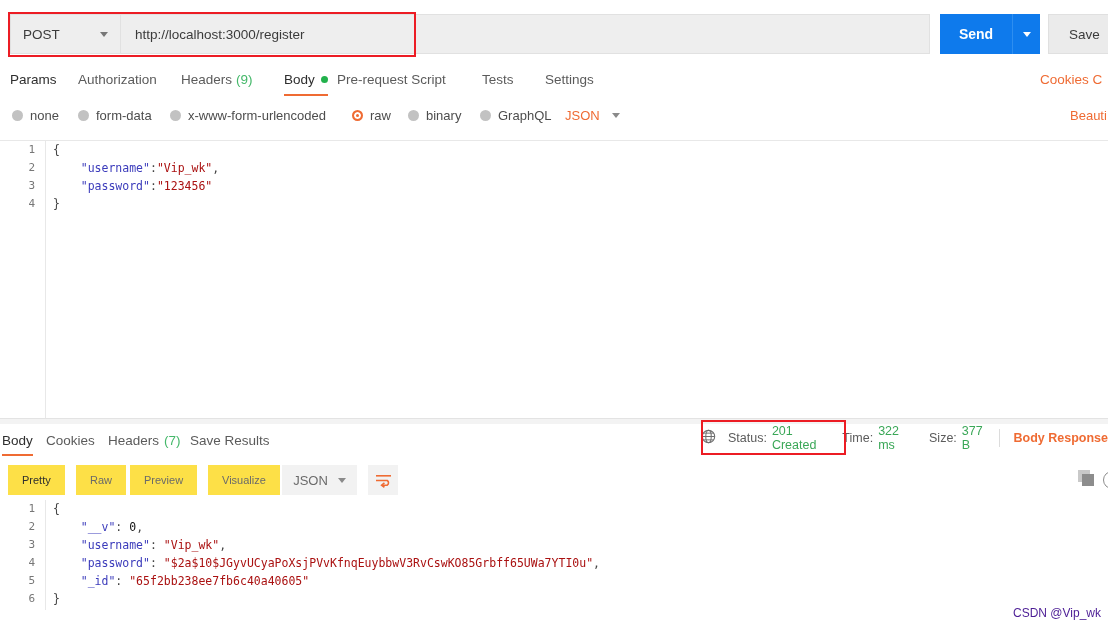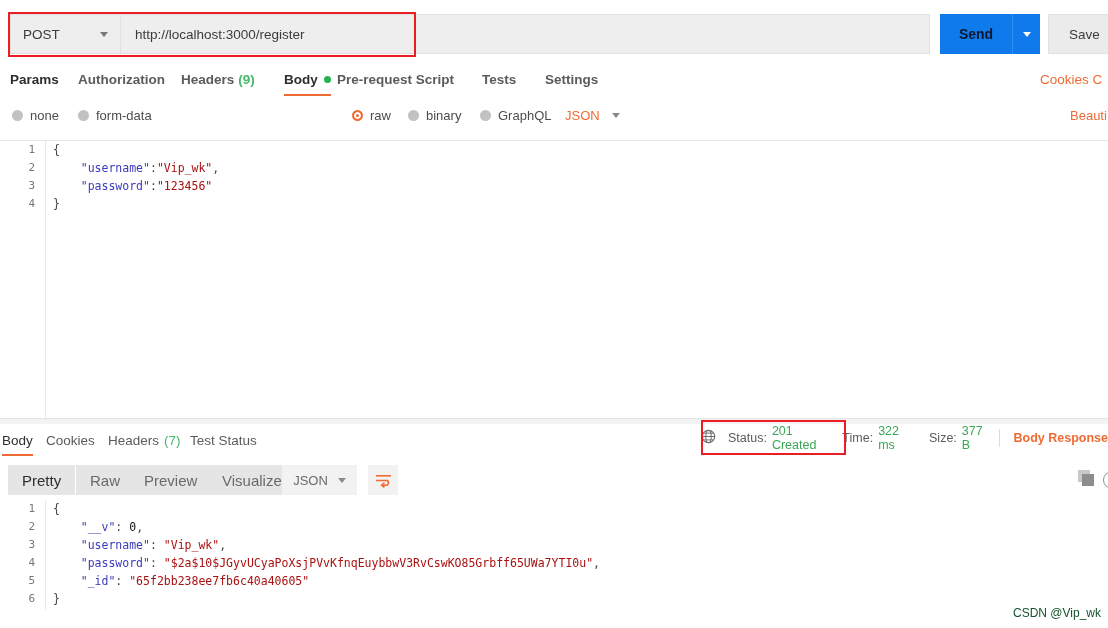--- a/index.html
+++ b/index.html
@@ -29,39 +29,39 @@
   }
   .url-input {
     flex:1; height:100%; background:#eeeeee; display:flex; align-items:center;
     padding:0 14px; font-size:13.5px; color:#3b3b3b;
   }
   .send-btn {
     position:absolute; left:940px; top:14px; width:100px; height:40px;
     background:#0e7aec; display:flex; align-items:center;
   }
   .send-main { flex:1; height:100%; display:flex; align-items:center; justify-content:center;
-    color:#0f172a; font-weight:bold; font-size:14px; }
+    color:#ffffff; font-weight:bold; font-size:14px; }
   .send-split { width:28px; height:100%; border-left:1px solid #2d8ef0;
     display:flex; align-items:center; justify-content:center; }
   .send-caret { width:0;height:0;border-left:4.5px solid transparent;border-right:4.5px solid transparent;
     border-top:5px solid #fff; }
   .save-btn {
     position:absolute; left:1048px; top:14px; width:72px; height:40px;
     background:#ebebeb; border:1px solid #e0e0e0; border-right:none;
     display:flex; align-items:center; justify-content:center;
     font-size:13.5px; color:#3b3b3b;
   }
 
   
   .redbox { position:absolute; border:2.5px solid #ec1c24; pointer-events:none; }
   #redbox-url { left:8px; top:12px; width:408px; height:45px; }
   #redbox-status { left:701px; top:420px; width:145px; height:35px; }
 
   
-  .req-tabs { position:absolute; left:0; top:62px; width:1108px; height:34px;font-weight:bold; }
+  .req-tabs { position:absolute; left:0; top:62px; width:1108px; height:34px; }
   .tab {
     position:absolute; top:0; height:34px; display:flex; align-items:center;
     font-size:13.5px; color:#5b5b5b; white-space:nowrap;
   }
   .tab.active { color:#2e2e2e; }
   .tab .underline {
     position:absolute; left:0; bottom:0; width:100%; height:2.5px; background:#ef6b33;
   }
   .tab-count { color:#45b86a; margin-left:4px; }
   .green-dot { width:7px;height:7px;border-radius:50%;background:#22b14c;margin-left:6px; }
@@ -141,21 +141,21 @@
   .globe-icon { margin-right:12px; }
   .stat-label { margin-right:5px;text-align:right; }
   .stat-val { color:#3aa757; margin-right:22px; }
   .vbar { width:1px; height:18px; background:#dcdcdc; margin:0 14px; }
   .save-resp { color:#ef6b33; font-weight:bold; white-space:nowrap; }
 
   
   .pretty-bar { position:absolute; left:0; top:465px; width:1108px; height:30px; }
   .seg {
     position:absolute; top:0; height:30px; display:flex; align-items:center;
-    padding:0 14px; background:#e5e5e5; font-size:15px; color:#6a6a6a; white-space:nowrap;
+    padding:0 14px; background:#fde047; font-size:11px; color:#6a6a6a; white-space:nowrap;
   }
   .seg.active { color:#2e2e2e; }
   .json-pill {
     position:absolute; top:0; left:282px; height:30px; width:75px;
     background:#f2f2f2; display:flex; align-items:center; justify-content:center;
     font-size:13px; color:#6a6a6a;
   }
   .json-pill .cd {
     margin-left:10px; width:0;height:0;
     border-left:4.5px solid transparent;border-right:4.5px solid transparent;border-top:5px solid #8a8a8a;
@@ -166,21 +166,21 @@
   }
   .copy-icon-wrap { position:absolute; top:2px; left:1075px; width:24px; height:26px; }
   .circle-clip {
     position:absolute; top:6px; left:1103px; width:18px; height:18px;
     border:1.6px solid #8d8d8d; border-radius:50%;
   }
 
   
   .watermark {
     position:absolute; left:1013px; top:606px;
-    font-size:12px; color:#14532d; white-space:nowrap;
+    font-size:12px; color:#4c1d95; white-space:nowrap;
   }
 </style>
 </head>
 <body>
 
 <div id="app">
 
   <div class="urlbar">
     <div class="method-url">
       <div class="method-box">
@@ -227,20 +227,24 @@
   <div class="cookies-link">Cookies  C</div>
 
   <div class="body-types">
     <div class="radio-item" style="left:12px">
       <span class="radio"></span>
       <span>none</span>
     </div>
     <div class="radio-item" style="left:78px">
       <span class="radio"></span>
       <span>form-data</span>
+    </div>
+    <div class="radio-item" style="left:170px">
+      <span class="radio"></span>
+      <span>x-www-form-urlencoded</span>
     </div>
     <div class="radio-item" style="left:352px">
       <span class="radio on"></span>
       <span>raw</span>
     </div>
     <div class="radio-item" style="left:408px">
       <span class="radio"></span>
       <span>binary</span>
     </div>
     <div class="radio-item" style="left:480px">
@@ -279,21 +283,21 @@
       <span class="underline2"></span>
     </div>
     <div class="res-tab" style="left:46px">
       <span>Cookies</span>
     </div>
     <div class="res-tab" style="left:108px">
       <span>Headers</span>
       <span class="tab-count" style="margin-left:5px">(7)</span>
     </div>
     <div class="res-tab" style="left:190px">
-      <span>Test Status</span>
+      <span>Save Results</span>
     </div>
   </div>
 
   <div class="status-strip">
     <span class="globe-icon">
       <svg width="15" height="15" viewBox="0 0 16 16">
         <circle cx="8" cy="8" r="6.6" fill="none" stroke="#6e6e6e" stroke-width="1.2"></circle>
         <ellipse cx="8" cy="8" rx="2.9" ry="6.6" fill="none" stroke="#6e6e6e" stroke-width="1.1"></ellipse>
         <line x1="1.5" y1="8" x2="14.5" y2="8" stroke="#6e6e6e" stroke-width="1.1"></line>
         <line x1="2.6" y1="4.4" x2="13.4" y2="4.4" stroke="#6e6e6e" stroke-width="1"></line>

